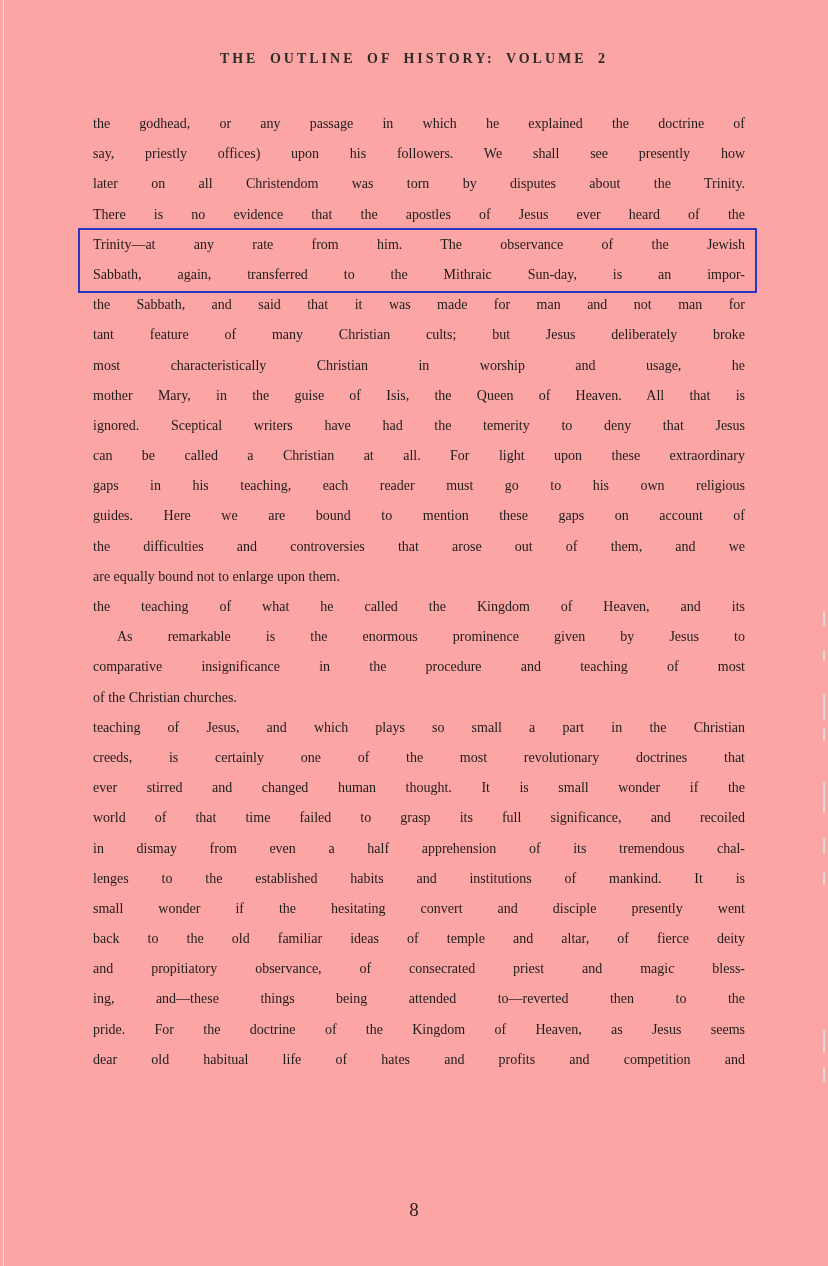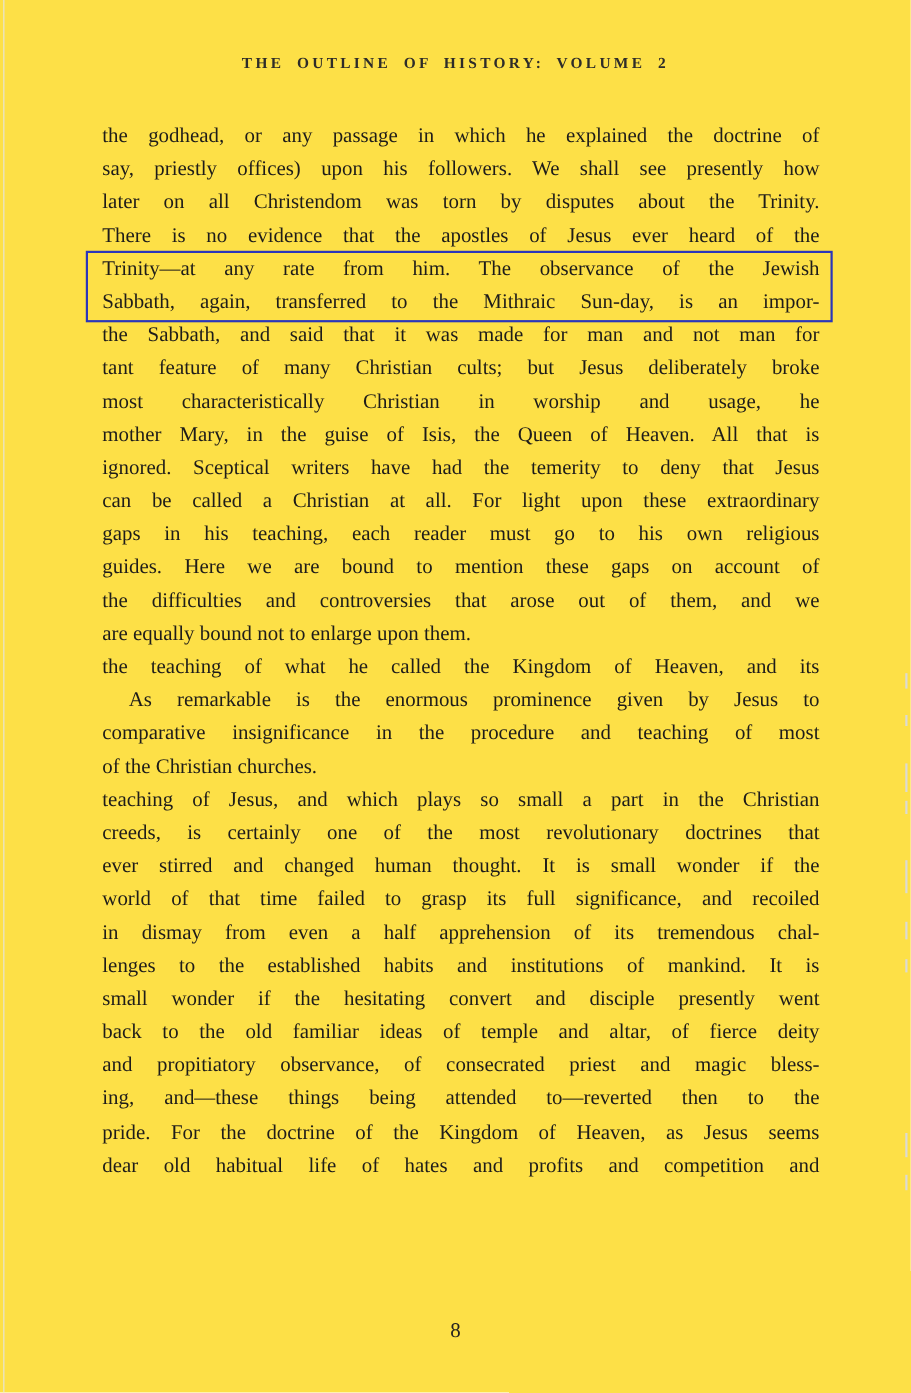--- a/index.html
+++ b/index.html
@@ -4,21 +4,21 @@
 <style>
   html, body {
     margin: 0;
     padding: 0;
     background: #ffffff;
   }
   .page {
     position: relative;
     width: 828px;
     height: 1266px;
-    background: #fde047;
+    background: #fca5a5;
     overflow: hidden;
     font-family: "Liberation Serif", serif;
   }
   .scan-left-edge {
     position: absolute;
     left: 3px;
     top: 0;
     width: 1px;
     height: 100%;
     background: #e4e4e1;
@@ -33,21 +33,21 @@
     font-size: 14px;
     letter-spacing: 3px;
     word-spacing: 5px;
     color: #2e2c29;
   }
   .body-text {
     position: absolute;
     left: 93px;
     top: 109px;
     width: 652px;
-    font-size: 19px;
+    font-size: 14px;
     color: #1e1c1a;
   }
   .line {
     height: 30.2px;
     line-height: 30.2px;
     text-align: justify;
     text-align-last: justify;
     white-space: normal;
   }
   .line.end {

